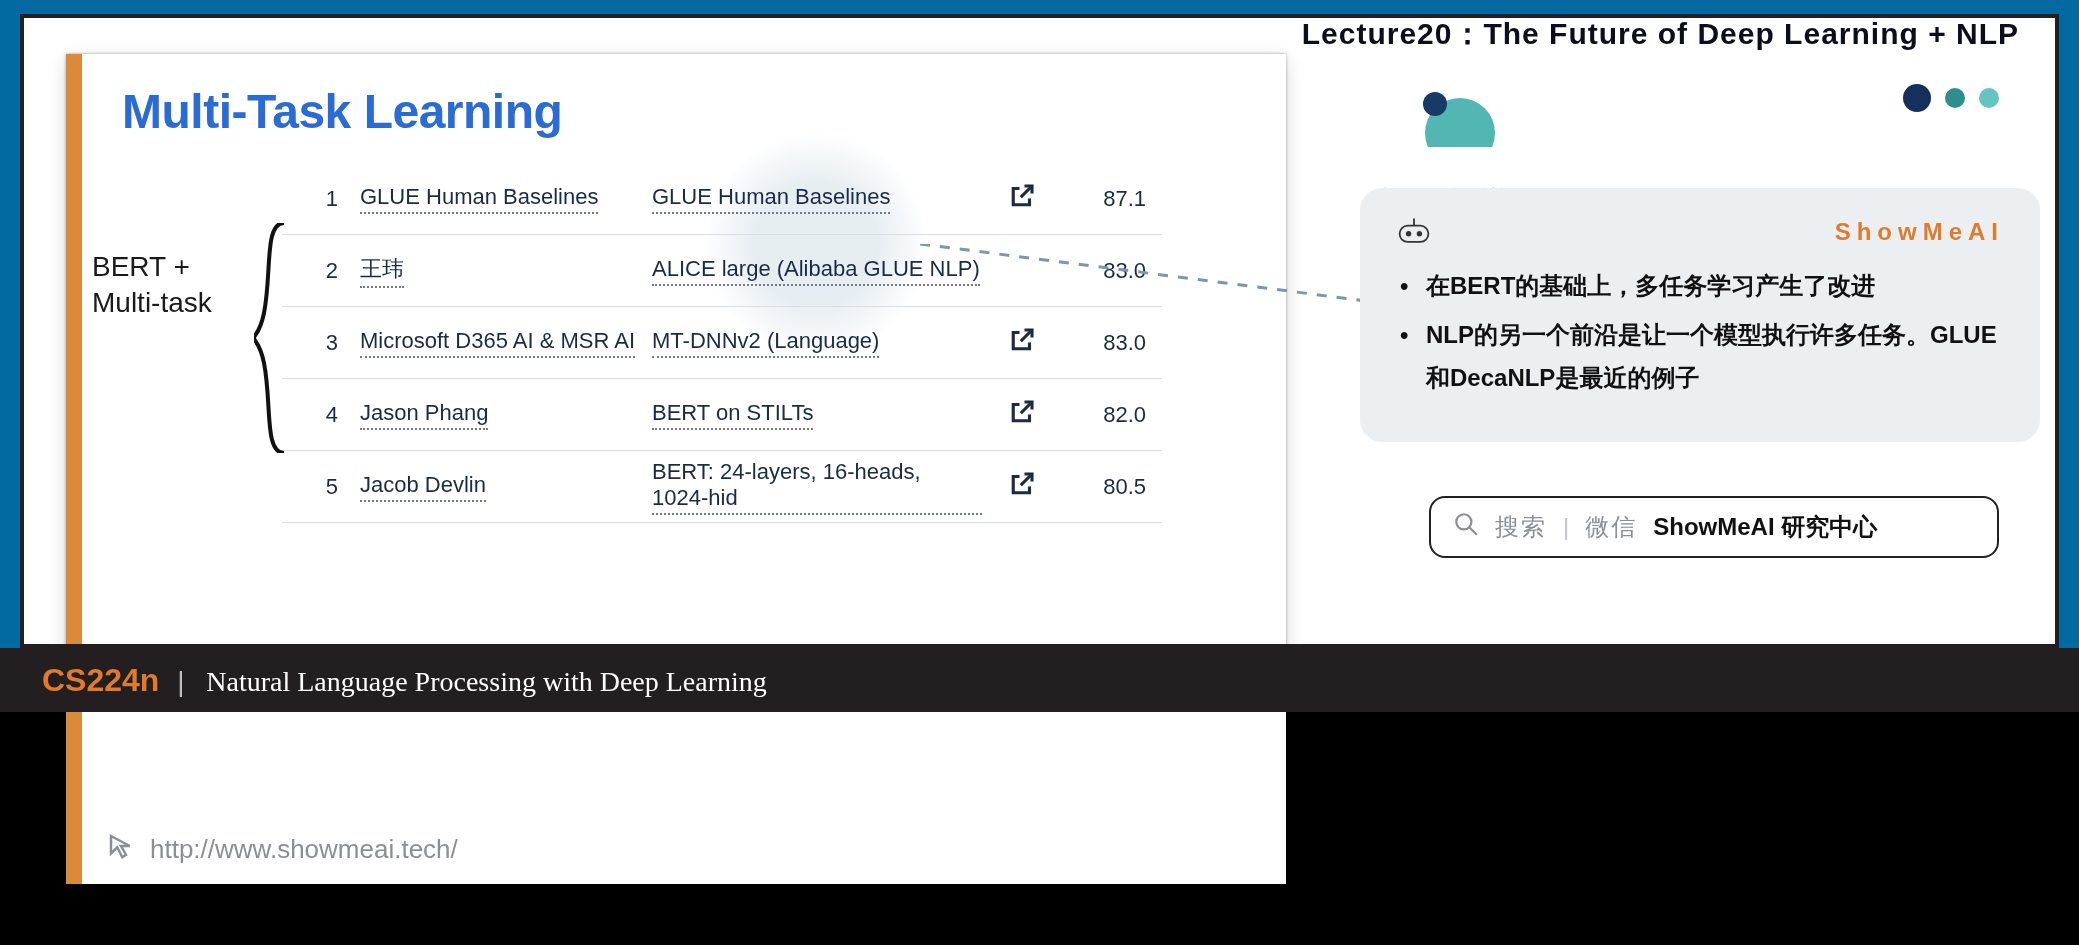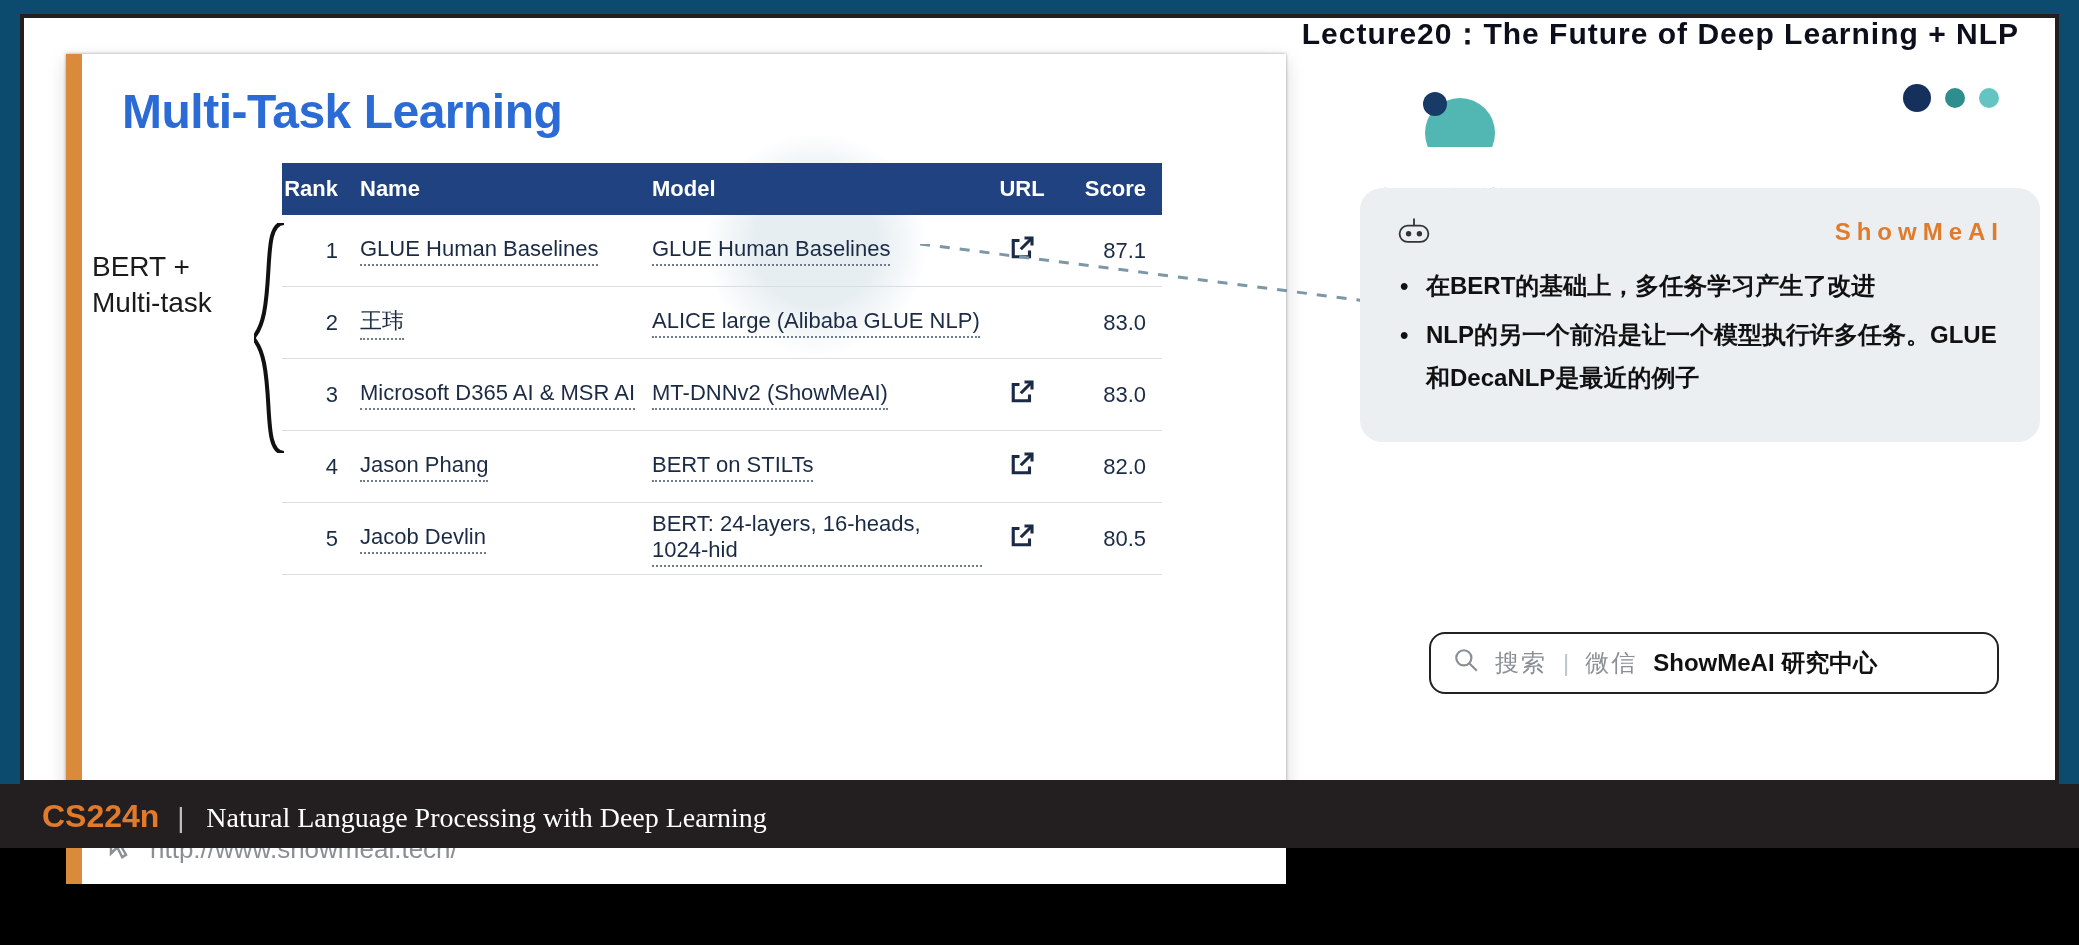--- a/index.html
+++ b/index.html
@@ -1,17 +1,17 @@
 <!DOCTYPE html>
 <html><head>
 <meta charset="utf-8">
 <style>
   * { margin:0; padding:0; box-sizing:border-box; }
   html,body { width:2079px; height:945px; font-family:"Segoe UI","PingFang SC","Microsoft YaHei",Arial,sans-serif; background:#000; }
-  .page { position:relative; width:2079px; height:848px; background:#0c4a6e; }
+  .page { position:relative; width:2079px; height:712px; background:#0369a1; }
 
   
   .hdr { position:absolute; top:0; right:40px; font-weight:800; font-size:30px; letter-spacing:1px; color:#0c0e1b; }
   .hdr-dots { position:absolute; top:70px; right:60px; }
   .hdr-dots span { display:inline-block; border-radius:50%; margin-left:14px; }
   .d1{ width:28px;height:28px;background:#16305e; vertical-align:middle;}
   .d2{ width:20px;height:20px;background:#2e8e8e; vertical-align:middle;}
   .d3{ width:20px;height:20px;background:#64c4c2; vertical-align:middle;}
 
   
@@ -102,27 +102,20 @@
         <div class="slide-title">Multi-Task Learning</div>
         <ul class="bullets">
         </ul>
 
         <div class="lead-wrap">
           <div class="lead-annot">BERT + Multi-task</div>
           <svg class="brace" viewBox="0 0 34 230">
             <path d="M30 0 C10 0 18 50 10 90 C6 110 0 112 0 115 C0 118 6 120 10 140 C18 180 10 230 30 230" fill="none" stroke="#111" stroke-width="4"></path>
           </svg>
 
-          <div class="lead-head">
-            <div class="col-rank">Rank</div>
-            <div class="col-name">Name</div>
-            <div class="col-model">Model</div>
-            <div class="col-url">URL</div>
-            <div class="col-score">Score</div>
-          </div>
           <div id="lead-body">
               <div class="lead-row">
                 <div class="col-rank">1</div>
                 <div class="col-name"><span class="dotted">GLUE Human Baselines</span></div>
                 <div class="col-model"><span class="dotted">GLUE Human Baselines</span></div>
                 <div class="col-url link-ico"><svg viewBox="0 0 24 24" fill="none" stroke="#1b2b45" stroke-width="2.5">
                     <path d="M14 4h6v6"></path>
                     <path d="M20 4 L11 13"></path>
                     <path d="M18 14v5H5V6h5"></path>
                   </svg></div>
@@ -131,21 +124,21 @@
               <div class="lead-row">
                 <div class="col-rank">2</div>
                 <div class="col-name"><span class="dotted">王玮</span></div>
                 <div class="col-model"><span class="dotted">ALICE large (Alibaba GLUE NLP)</span></div>
                 <div class="col-url link-ico"></div>
                 <div class="col-score">83.0</div>
               </div>
               <div class="lead-row">
                 <div class="col-rank">3</div>
                 <div class="col-name"><span class="dotted">Microsoft D365 AI &amp; MSR AI</span></div>
-                <div class="col-model"><span class="dotted">MT-DNNv2 (ShowMeAI)</span></div>
+                <div class="col-model"><span class="dotted">MT-DNNv2 (Language)</span></div>
                 <div class="col-url link-ico"><svg viewBox="0 0 24 24" fill="none" stroke="#1b2b45" stroke-width="2.5">
                     <path d="M14 4h6v6"></path>
                     <path d="M20 4 L11 13"></path>
                     <path d="M18 14v5H5V6h5"></path>
                   </svg></div>
                 <div class="col-score">83.0</div>
               </div>
               <div class="lead-row">
                 <div class="col-rank">4</div>
                 <div class="col-name"><span class="dotted">Jason Phang</span></div>

